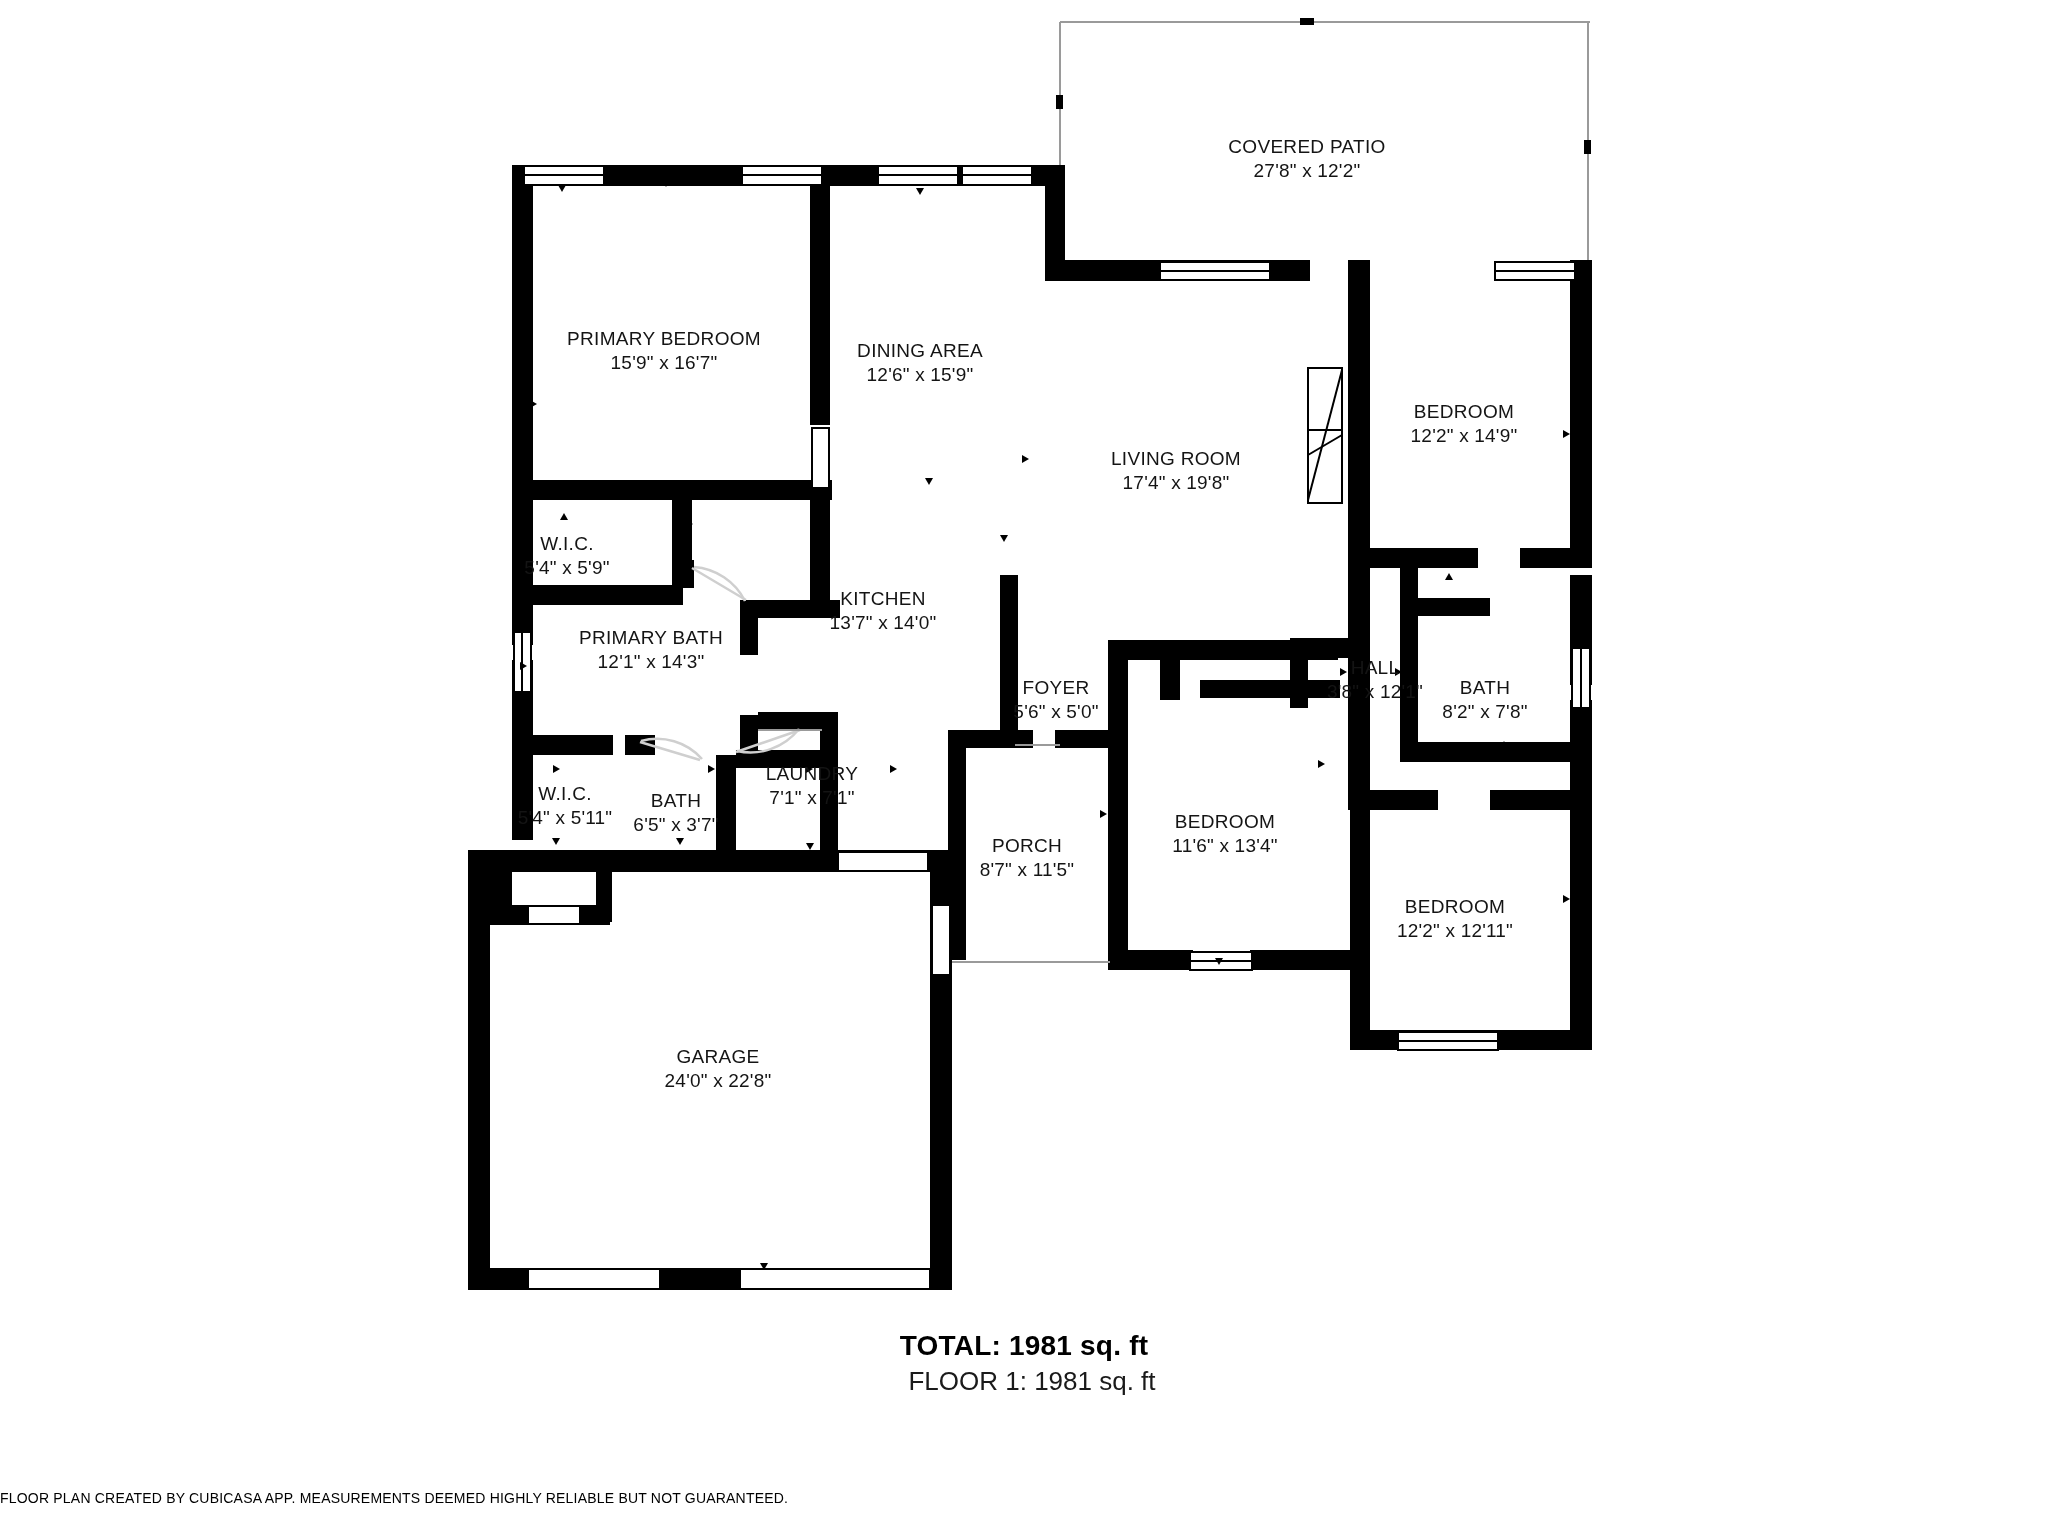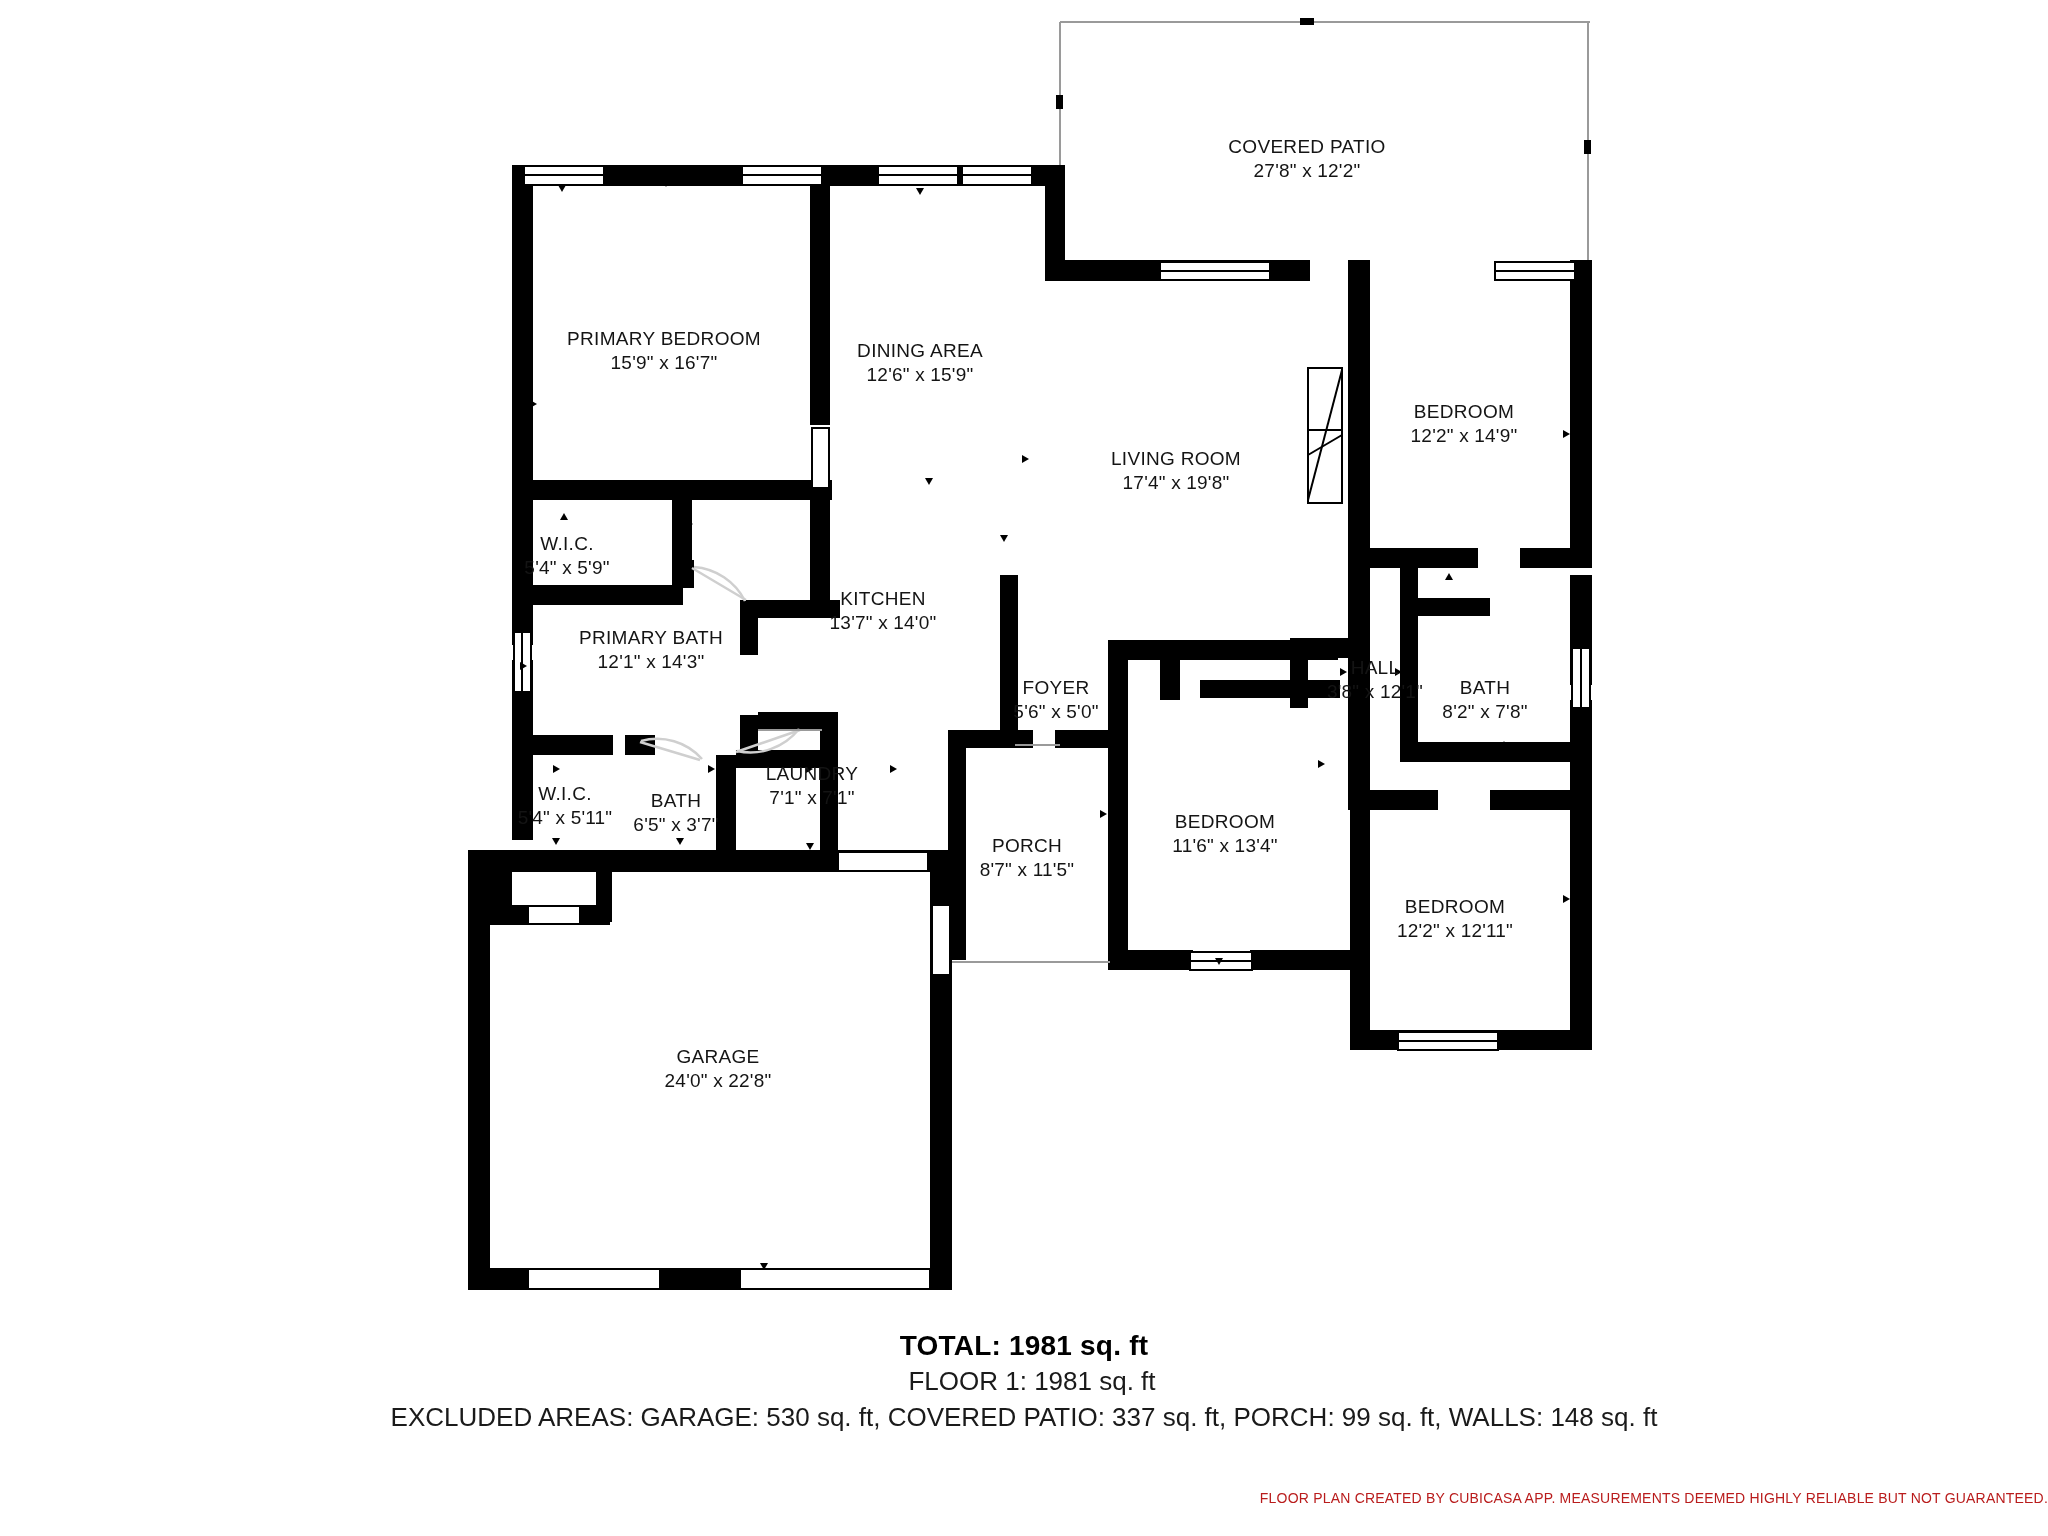--- a/index.html
+++ b/index.html
@@ -101,23 +101,23 @@
     line-height: 1.22;
     margin: 0 auto;
     width: 1400px;
     color: #1a1a1a;
   }
   #disclaimer {
     position: absolute;
     left: 0;
     top: 1490px;
     width: 2048px;
-    text-align: right;
+    text-align: left;
     font-size: 14px;
-    color: #b91c1c;
+    color: #000000;
     letter-spacing: 0.2px;
   }
 </style>
 </head>
 <body>
 
 <div id="floorplan-page">
 
   <svg id="plan-svg" viewBox="0 0 2048 1320">
 
@@ -397,18 +397,17 @@
         <text class="room-label" x="718" y="1063">GARAGE</text>
         <text class="room-dim" x="718" y="1087">24'0" x 22'8"</text>
       </g>
     </g>
 
   </svg>
 
   <div id="summary">
     <div class="total">TOTAL: 1981 sq. ft</div>
     <div class="floorline">FLOOR 1: 1981 sq. ft</div>
-    <div class="excluded">EXCLUDED AREAS: GARAGE: 530 sq. ft, COVERED PATIO: 337 sq. ft, PORCH: 99 sq. ft, WALLS: 148 sq. ft</div>
   </div>
 
   <div id="disclaimer">FLOOR PLAN CREATED BY CUBICASA APP. MEASUREMENTS DEEMED HIGHLY RELIABLE BUT NOT GUARANTEED.</div>
 
 </div>
 
 </body></html>

